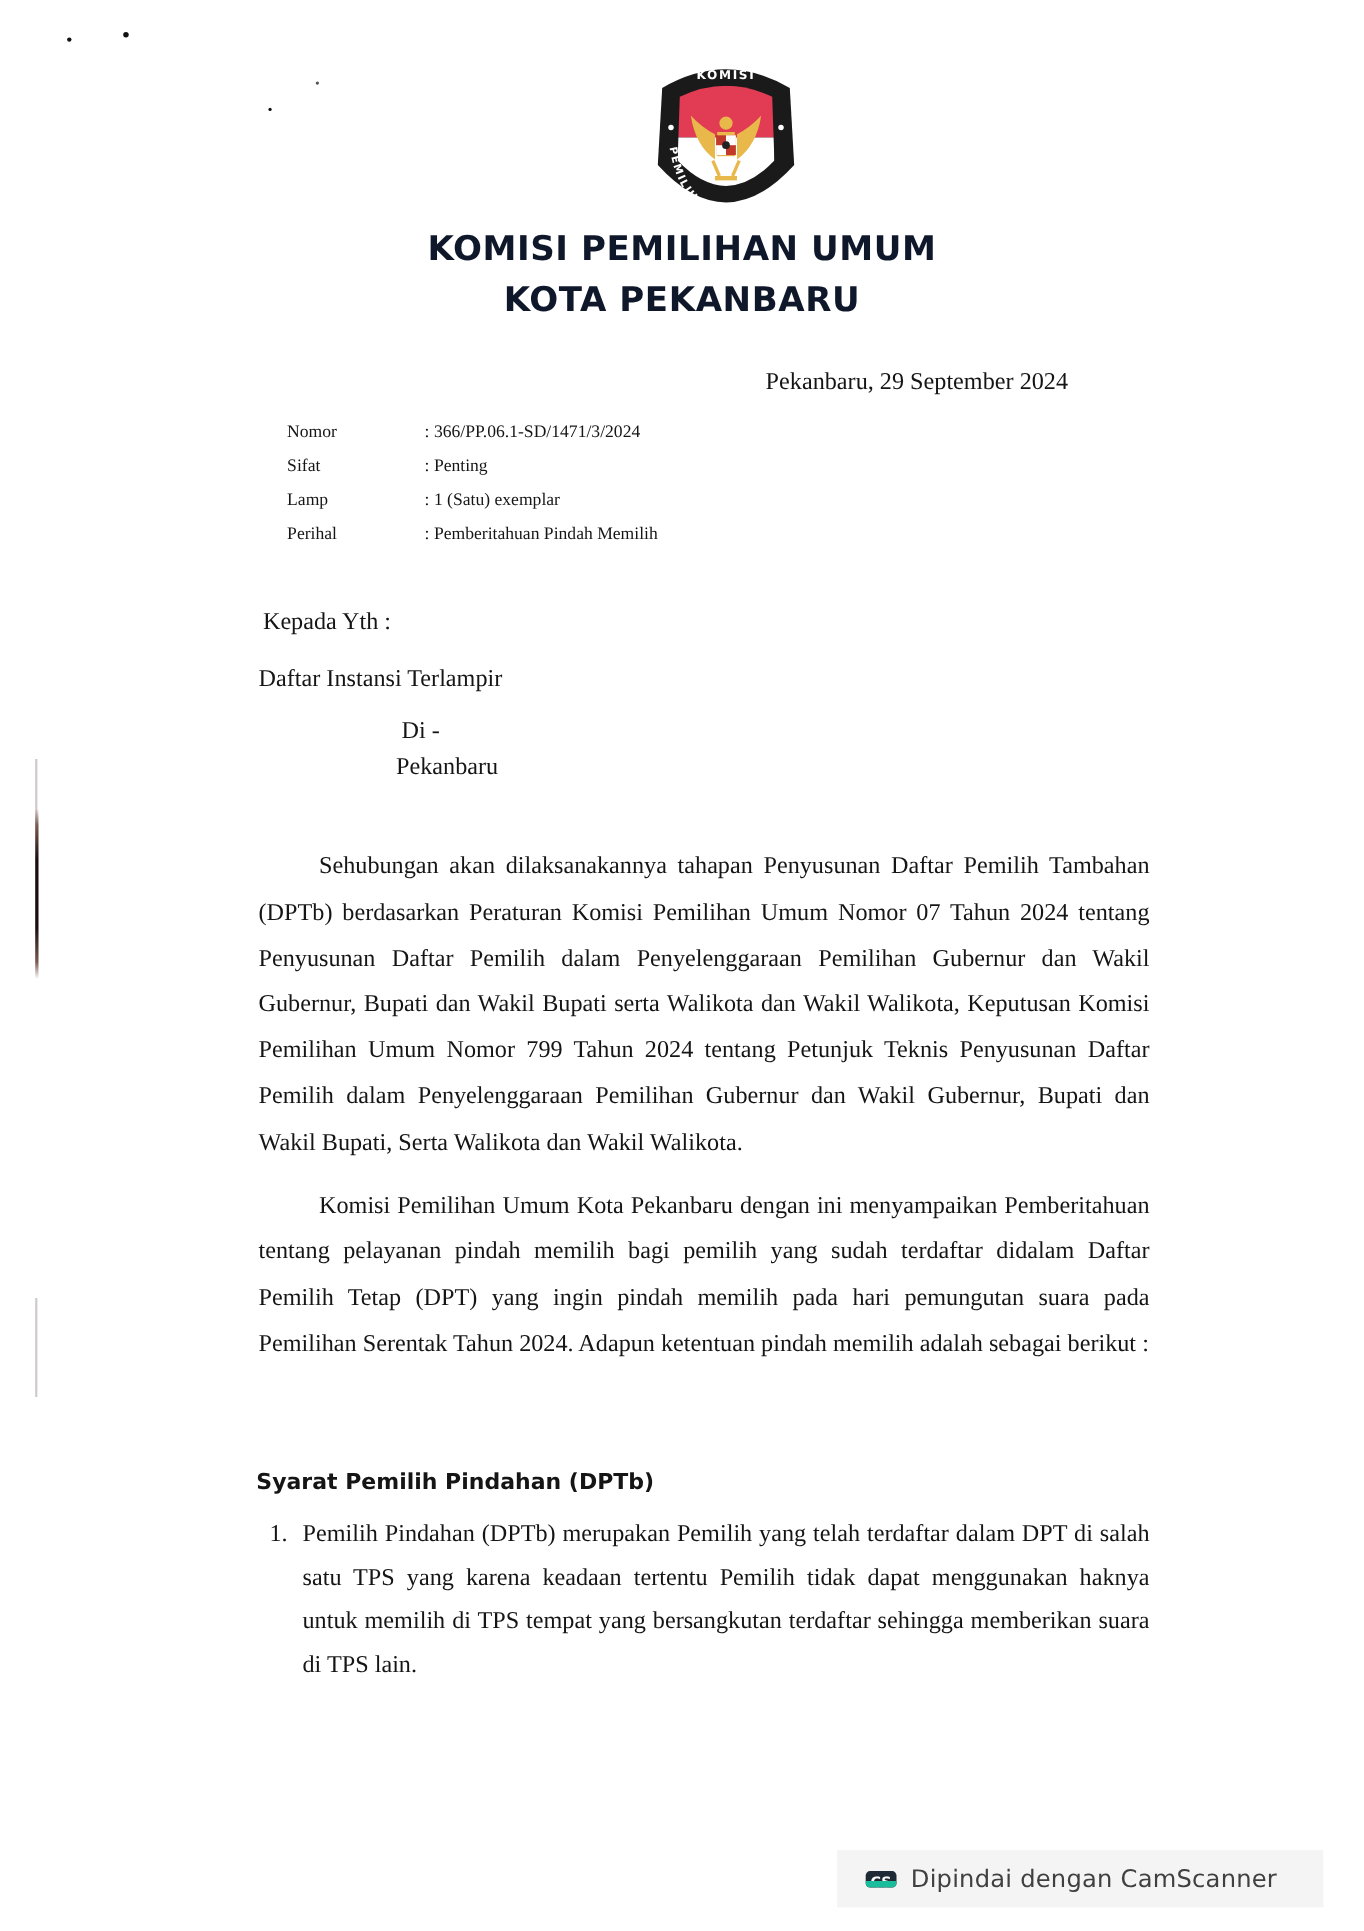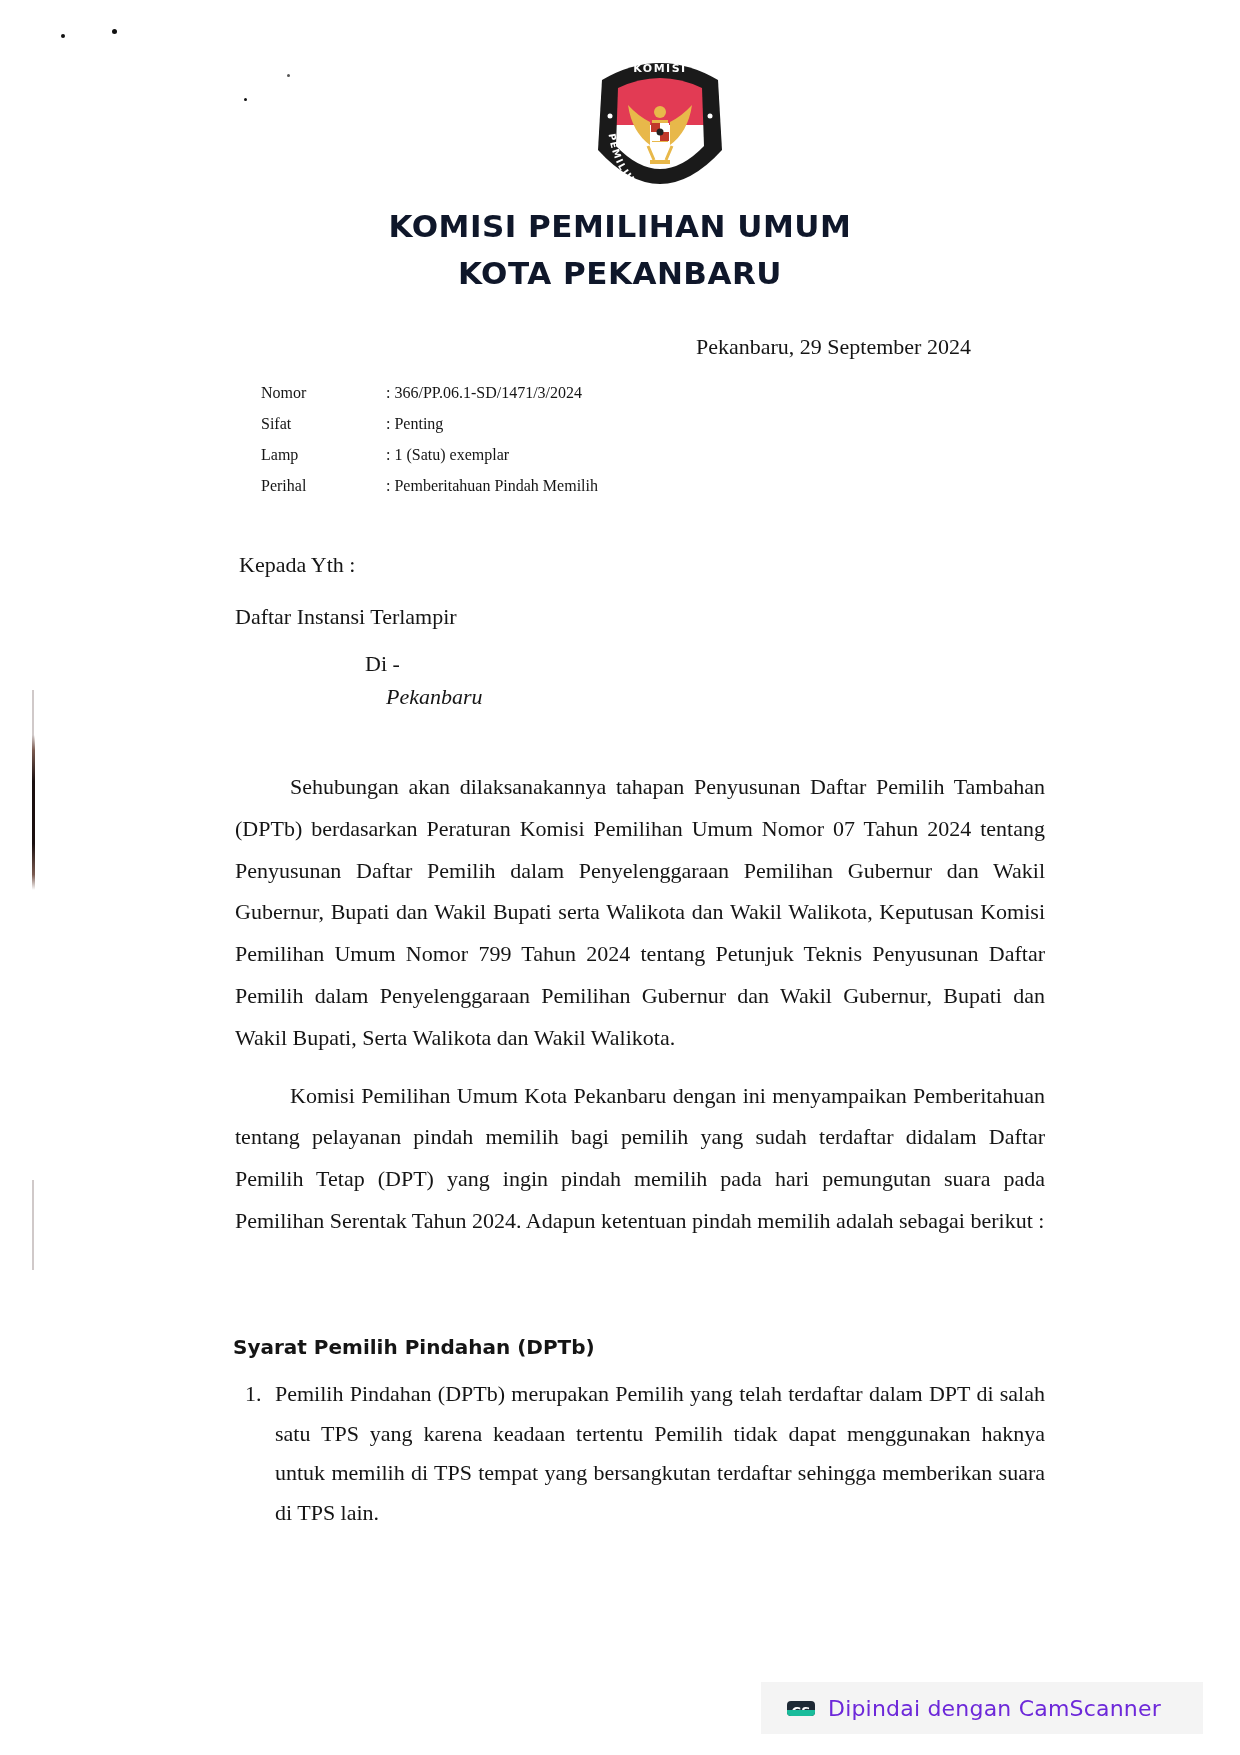--- a/index.html
+++ b/index.html
@@ -42,21 +42,21 @@
   #cs-badge {
     position: absolute; left: 761px; top: 1682px; width: 442px; height: 52px;
     background: #f4f4f4; display: flex; align-items: center;
   }
   #cs-icon {
     margin-left: 26px; width: 28px; height: 15px; border-radius: 4px; overflow: hidden;
     position: relative; background: #1e2a35;
   }
   #cs-icon .cs-bar { position: absolute; left: 0; right: 0; bottom: 0; height: 6px; background: #19bc9b; }
   #cs-icon .cs-text { position: absolute; left: 0; right: 0; top: 3px; text-align: center; color: #fff; font-family: "DejaVu Sans", sans-serif; font-weight: bold; font-size: 13px; }
-  #cs-label { margin-left: 13px; font-family: "DejaVu Sans", "Liberation Sans", sans-serif; font-size: 22px; color: #6d28d9; letter-spacing: 0.2px; }
+  #cs-label { margin-left: 13px; font-family: "DejaVu Sans", "Liberation Sans", sans-serif; font-size: 22px; color: #404040; letter-spacing: 0.2px; }
 </style>
 </head>
 <body>
 
 <div class="speck" style="left:61px;top:34px;width:4px;height:4px;"></div>
 <div class="speck" style="left:112px;top:29px;width:5px;height:5px;"></div>
 <div class="speck" style="left:244px;top:98px;width:3px;height:3px;"></div>
 <div class="speck" style="left:287px;top:74px;width:3px;height:3px;background:#555;"></div>
 <div class="edge-faint" style="top:690px;height:60px;"></div>
 <div class="edge-line" style="top:735px;height:155px;"></div>
@@ -108,21 +108,21 @@
     <span class="meta-label">Lamp</span><span class="meta-value">: 1 (Satu) exemplar</span>
   </div>
   <div class="meta-row" style="top:477px;">
     <span class="meta-label">Perihal</span><span class="meta-value">: Pemberitahuan Pindah Memilih</span>
   </div>
 </div>
 
 <div class="txt" style="left:239px;top:552px;">Kepada Yth :</div>
 <div class="txt" style="left:235px;top:604px;">Daftar Instansi Terlampir</div>
 <div class="txt" style="left:334px;top:651px;margin-left:31px;">Di -</div>
-<div class="txt" style="left:386px;top:684px;font-style:italic;">Pekanbaru</div>
+<div class="txt" style="left:360px;top:684px;">Pekanbaru</div>
 
 <div class="body-block" style="top:766px;">
   <p>Sehubungan akan dilaksanakannya tahapan Penyusunan Daftar Pemilih Tambahan (DPTb) berdasarkan Peraturan Komisi Pemilihan Umum Nomor 07 Tahun 2024 tentang Penyusunan Daftar Pemilih dalam Penyelenggaraan Pemilihan Gubernur dan Wakil Gubernur, Bupati dan Wakil Bupati serta Walikota dan Wakil Walikota, Keputusan Komisi Pemilihan Umum Nomor 799 Tahun 2024 tentang Petunjuk Teknis Penyusunan Daftar Pemilih dalam Penyelenggaraan Pemilihan Gubernur dan Wakil Gubernur, Bupati dan Wakil Bupati, Serta Walikota dan Wakil Walikota.</p>
   <p class="p2">Komisi Pemilihan Umum Kota Pekanbaru dengan ini menyampaikan Pemberitahuan tentang pelayanan pindah memilih bagi pemilih yang sudah terdaftar didalam Daftar Pemilih Tetap (DPT) yang ingin pindah memilih pada hari pemungutan suara pada Pemilihan Serentak Tahun 2024. Adapun ketentuan pindah memilih adalah sebagai berikut :</p>
 </div>
 
 <div id="heading" class="txt">Syarat Pemilih Pindahan (DPTb)</div>
 
 <ol class="list" style="top:1374px;">
   <li>

